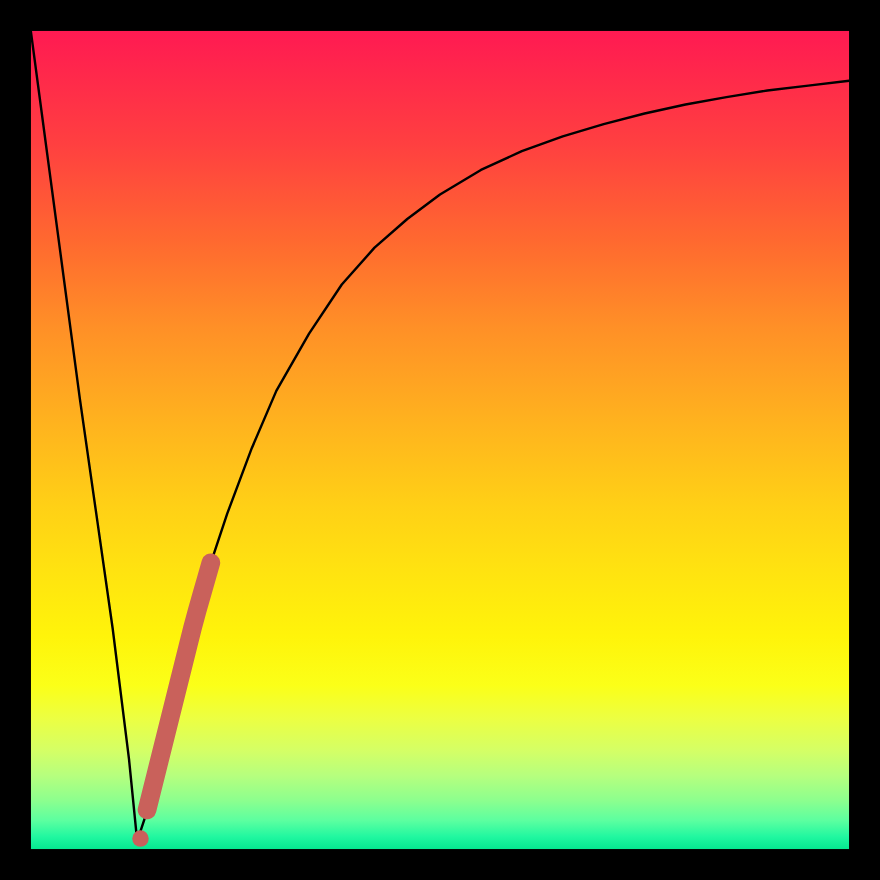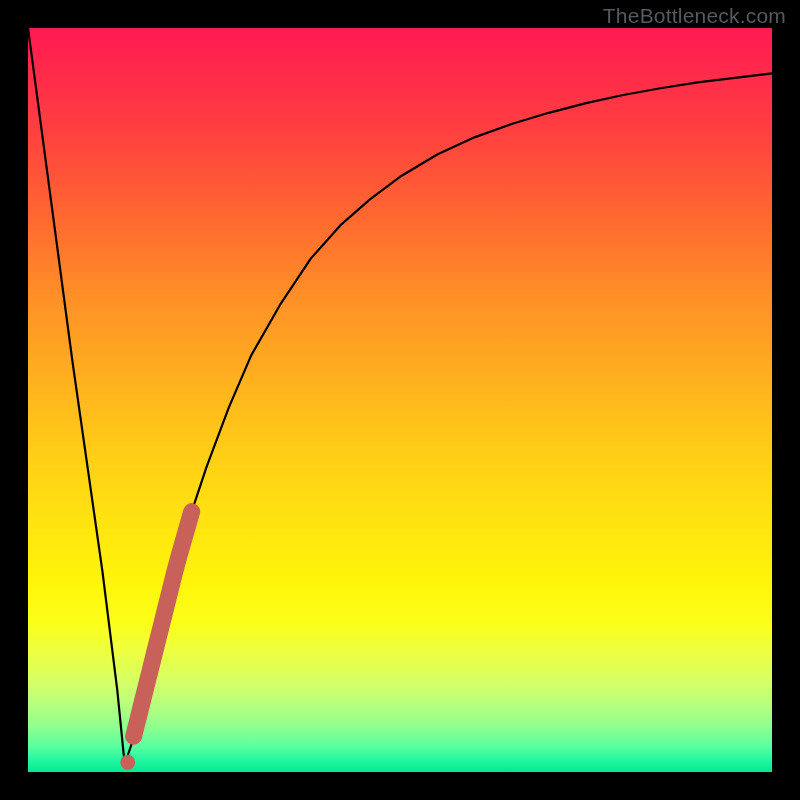--- a/index.html
+++ b/index.html
@@ -74,14 +74,13 @@
     <svg class="curve" viewBox="0 0 744 744" preserveAspectRatio="none">
       <path fill="none" stroke="#000" stroke-width="2.2" stroke-linejoin="round" d="M0.00 0.00 L14.88 111.60 L29.76 223.20 L44.64 334.80 L59.52 438.96 L74.40 543.12 L89.28 662.16 L96.72 736.56 L104.16 714.24 L119.04 654.72 L133.92 595.20 L148.80 535.68 L163.68 483.60 L178.56 438.96 L200.88 379.44 L223.20 327.36 L252.96 275.28 L282.72 230.64 L312.48 197.16 L342.24 171.12 L372.00 148.80 L409.20 126.48 L446.40 109.37 L483.60 95.98 L520.80 84.82 L558.00 75.14 L595.20 66.96 L632.40 60.26 L669.60 54.31 L706.80 49.85 L744.00 45.38"></path>
     </svg>
 
     <svg class="marker" viewBox="0 0 744 744" preserveAspectRatio="none">
       <path fill="none" stroke="#c9615b" stroke-width="17" stroke-linecap="round" d="M105.65 708.29 L109.79 691.71 L113.94 675.13 L118.08 658.55 L122.23 641.97 L126.37 625.39 L130.52 608.80 L134.66 592.22 L138.81 575.64 L142.95 559.06 L147.10 542.48 L151.24 527.12 L155.39 512.62 L159.53 498.11 L163.68 483.60"></path>
       <circle r="7.5" fill="#c9615b" cx="99.70" cy="734.33"></circle>
     </svg>
   </div>
 
-  <div class="watermark">TheBottleneck.com</div>
 </div>
 
 </body></html>

